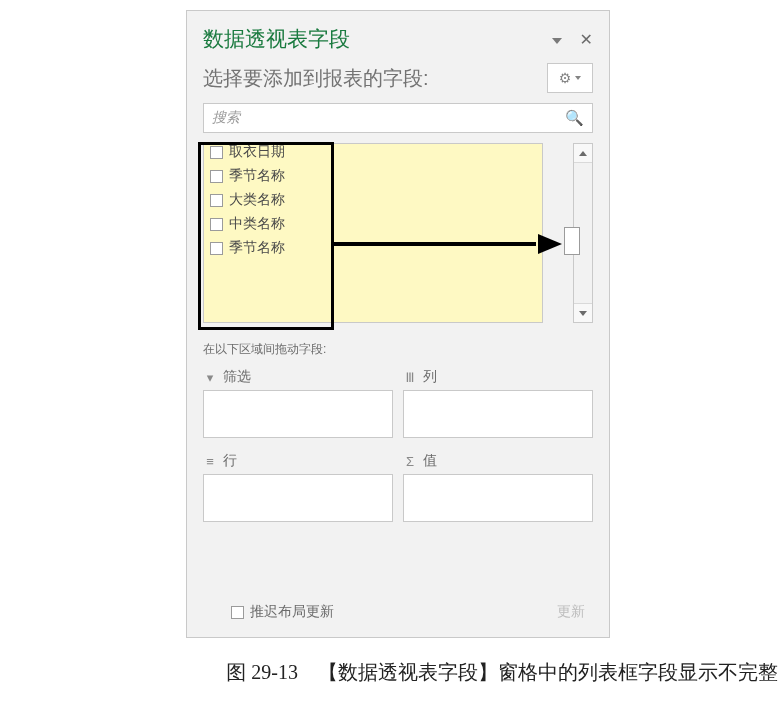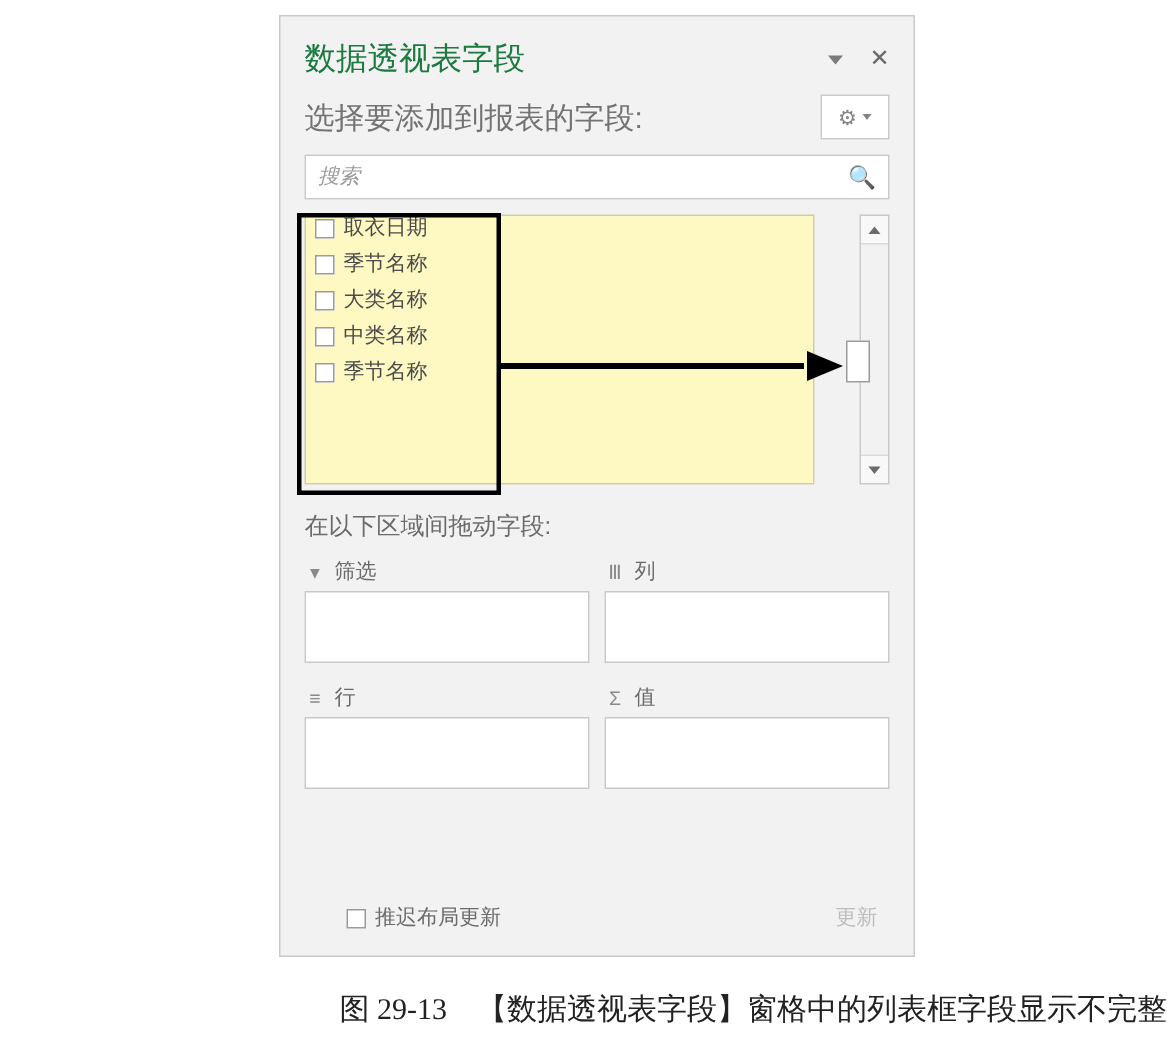--- a/index.html
+++ b/index.html
@@ -167,21 +167,21 @@
     border-bottom: 5px solid #6b6b6b;
   }
   .tri-down {
     width: 0; height: 0;
     border-left: 4px solid transparent;
     border-right: 4px solid transparent;
     border-top: 5px solid #6b6b6b;
   }
   .drag-label {
     color: #6b6b6b;
-    font-size: 16px;
+    font-size: 12px;
     margin: 18px 16px 10px 16px;
   }
   .dropzones {
     margin: 0 16px;
     display: grid;
     grid-template-columns: 1fr 1fr;
     grid-template-rows: auto auto;
     gap: 14px 10px;
   }
   .zone-hdr {

